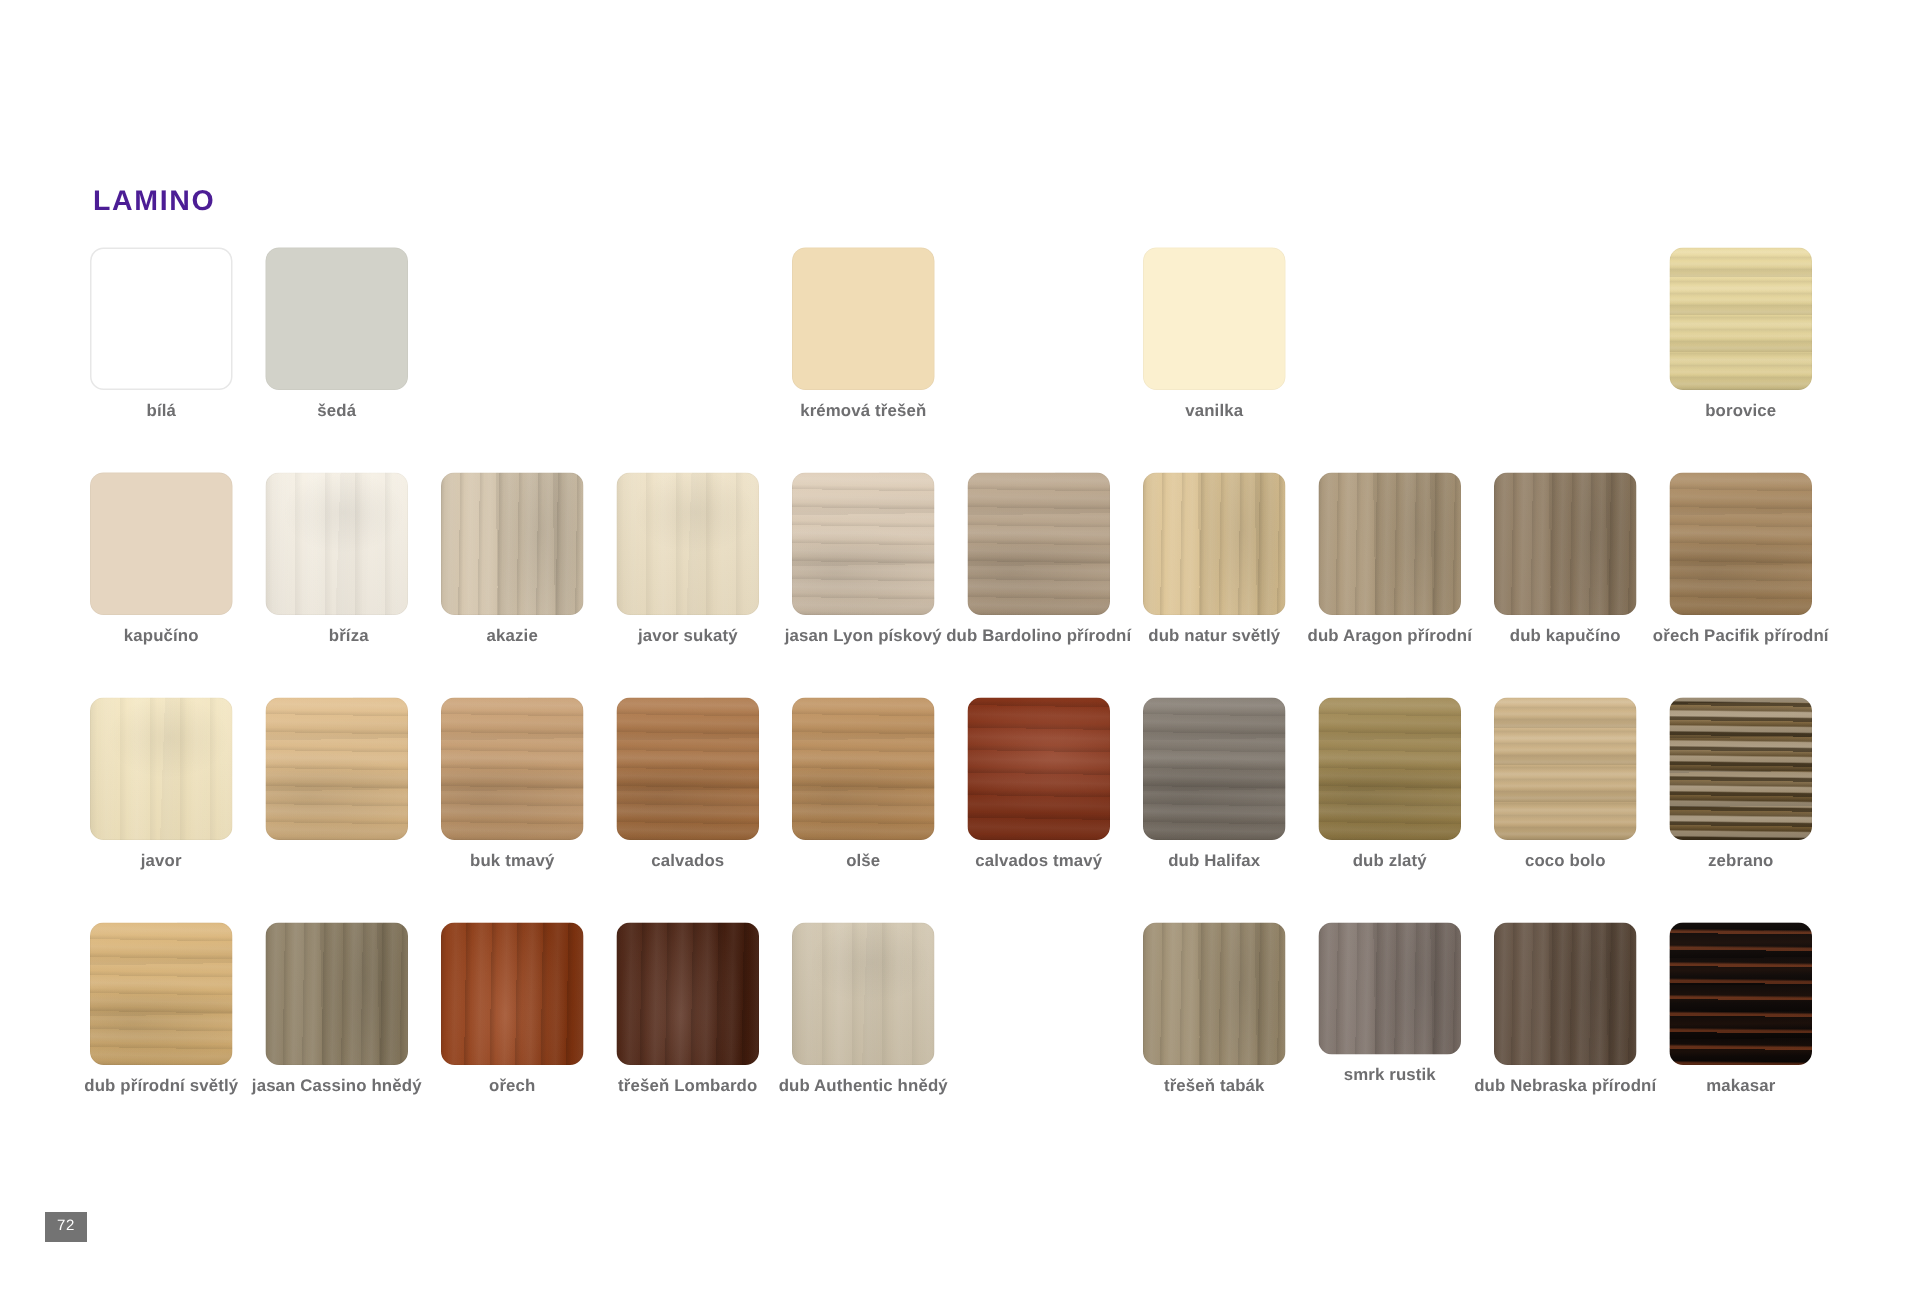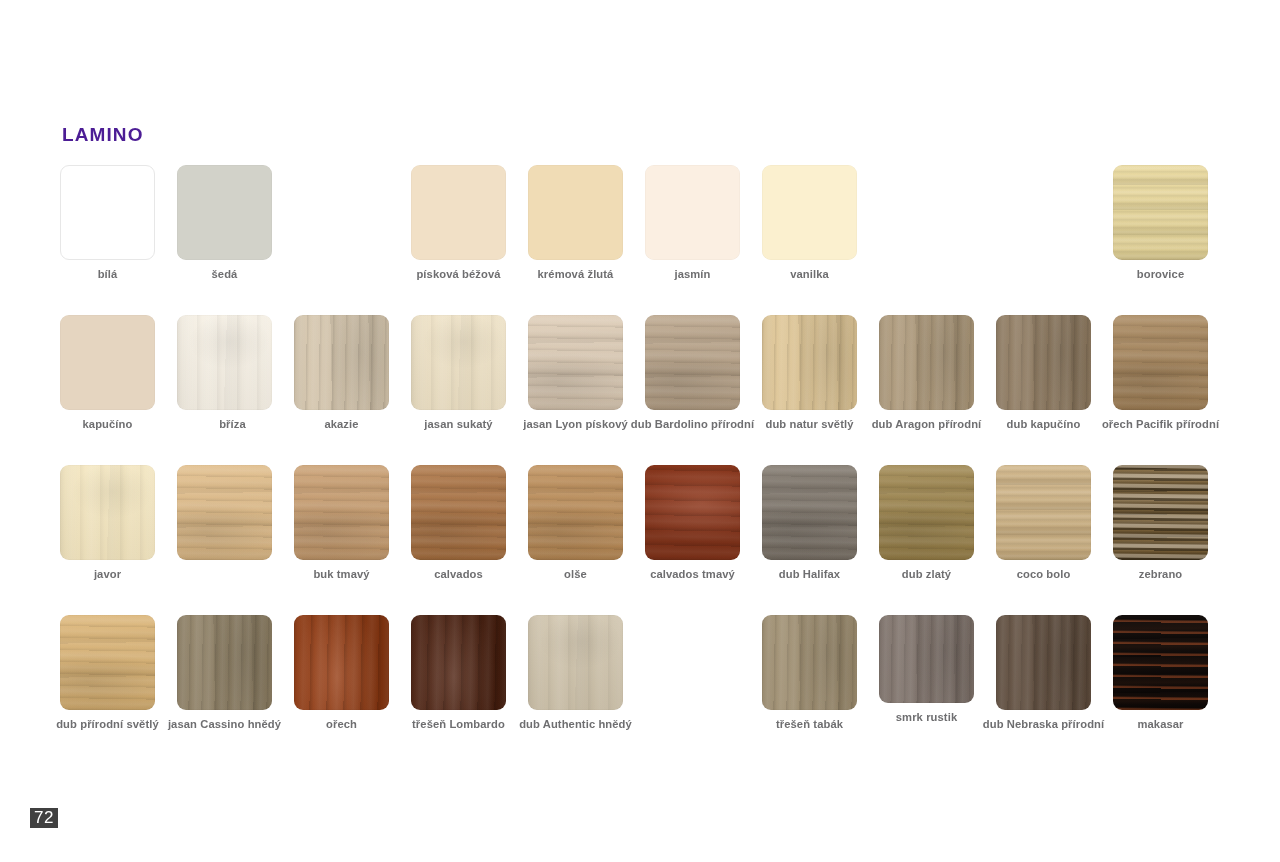--- a/index.html
+++ b/index.html
@@ -62,23 +62,23 @@
     white-space:nowrap;
     font-weight:bold;
   }
   .label.wide { left:-30px; width:155px; }
   .label.raised { top:96px; }
   .label.nudge { left:-4px; }
   #pagenum {
     position:absolute;
     left:30px; top:808px;
     width:28px; height:20px;
-    background:#404040;
+    background:#737373;
     color:#ffffff;
-    font-size:17px;
+    font-size:10px;
     line-height:20px;
     text-align:center;
     letter-spacing:0.5px;
     font-family:"Liberation Sans", sans-serif;
   }
 </style>
 </head>
 <body>
 
 <div id="page">
@@ -87,31 +87,23 @@
 
   <div id="grid">
       <div class="cell" style="grid-area: 1 / 1;">
         <div class="swatch white" style="background: rgb(255, 255, 255);"></div>
         <div class="label">bílá</div>
       </div>
       <div class="cell" style="grid-area: 1 / 2;">
         <div class="swatch" style="background: rgb(210, 210, 201); box-shadow: rgba(0, 0, 0, 0.04) 0px 0px 0px 0.5px inset;"></div>
         <div class="label">šedá</div>
       </div>
-      <div class="cell" style="grid-area: 1 / 4;">
-        <div class="swatch" style="background: rgb(241, 224, 198); box-shadow: rgba(0, 0, 0, 0.04) 0px 0px 0px 0.5px inset;"></div>
-        <div class="label">písková béžová</div>
-      </div>
       <div class="cell" style="grid-area: 1 / 5;">
         <div class="swatch" style="background: rgb(240, 220, 181); box-shadow: rgba(0, 0, 0, 0.04) 0px 0px 0px 0.5px inset;"></div>
-        <div class="label">krémová žlutá</div>
-      </div>
-      <div class="cell" style="grid-area: 1 / 6;">
-        <div class="swatch" style="background: rgb(251, 239, 226); box-shadow: rgba(0, 0, 0, 0.04) 0px 0px 0px 0.5px inset;"></div>
-        <div class="label">jasmín</div>
+        <div class="label">krémová třešeň</div>
       </div>
       <div class="cell" style="grid-area: 1 / 7;">
         <div class="swatch" style="background: rgb(251, 240, 207); box-shadow: rgba(0, 0, 0, 0.04) 0px 0px 0px 0.5px inset;"></div>
         <div class="label">vanilka</div>
       </div>
       <div class="cell" style="grid-area: 1 / 10;">
         <div class="swatch" style="background: repeating-linear-gradient(0deg, rgba(0, 0, 0, 0.07) 0px, rgba(0, 0, 0, 0) 2px, rgba(255, 255, 255, 0.1) 4px, rgba(0, 0, 0, 0) 6px, rgba(0, 0, 0, 0.05) 8px), repeating-linear-gradient(0deg, rgba(0, 0, 0, 0.1) 0px, rgba(0, 0, 0, 0) 11px, rgba(255, 255, 255, 0.08) 17px, rgba(0, 0, 0, 0) 25px), linear-gradient(rgba(255, 255, 255, 0.08), rgba(0, 0, 0, 0.06)), rgb(232, 215, 154); box-shadow: rgba(0, 0, 0, 0.04) 0px 0px 0px 0.5px inset;"></div>
         <div class="label">borovice</div>
       </div>
       <div class="cell" style="grid-area: 2 / 1;">
@@ -121,21 +113,21 @@
       <div class="cell" style="grid-area: 2 / 2;">
         <div class="swatch" style="background: repeating-linear-gradient(90deg, rgba(0, 0, 0, 0.043) 0px, rgba(0, 0, 0, 0) 5px, rgba(255, 255, 255, 0.06) 11px, rgba(0, 0, 0, 0) 20px), repeating-linear-gradient(92deg, rgba(0, 0, 0, 0.03) 0px, rgba(0, 0, 0, 0) 22px, rgba(255, 255, 255, 0.04) 34px, rgba(0, 0, 0, 0) 50px), radial-gradient(60% 40% at 55% 28%, rgba(0, 0, 0, 0.055), rgba(0, 0, 0, 0) 72%), linear-gradient(170deg, rgba(255, 255, 255, 0.1), rgba(0, 0, 0, 0.05)), rgb(246, 240, 228); box-shadow: rgba(0, 0, 0, 0.04) 0px 0px 0px 0.5px inset;"></div>
         <div class="label nudge">bříza</div>
       </div>
       <div class="cell" style="grid-area: 2 / 3;">
         <div class="swatch" style="background: repeating-linear-gradient(91deg, rgba(0, 0, 0, 0.09) 0px, rgba(0, 0, 0, 0) 3px, rgba(255, 255, 255, 0.07) 7px, rgba(0, 0, 0, 0) 13px), repeating-linear-gradient(89deg, rgba(0, 0, 0, 0.07) 0px, rgba(0, 0, 0, 0) 16px, rgba(255, 255, 255, 0.05) 26px, rgba(0, 0, 0, 0) 38px), radial-gradient(45% 120% at 70% 40%, rgba(0, 0, 0, 0.09), rgba(0, 0, 0, 0) 70%), linear-gradient(95deg, rgba(255, 255, 255, 0.09), rgba(0, 0, 0, 0.1)), rgb(216, 200, 174); box-shadow: rgba(0, 0, 0, 0.04) 0px 0px 0px 0.5px inset;"></div>
         <div class="label">akazie</div>
       </div>
       <div class="cell" style="grid-area: 2 / 4;">
         <div class="swatch" style="background: repeating-linear-gradient(90deg, rgba(0, 0, 0, 0.043) 0px, rgba(0, 0, 0, 0) 5px, rgba(255, 255, 255, 0.06) 11px, rgba(0, 0, 0, 0) 20px), repeating-linear-gradient(92deg, rgba(0, 0, 0, 0.03) 0px, rgba(0, 0, 0, 0) 22px, rgba(255, 255, 255, 0.04) 34px, rgba(0, 0, 0, 0) 50px), radial-gradient(60% 40% at 55% 28%, rgba(0, 0, 0, 0.055), rgba(0, 0, 0, 0) 72%), linear-gradient(170deg, rgba(255, 255, 255, 0.1), rgba(0, 0, 0, 0.05)), rgb(238, 225, 196); box-shadow: rgba(0, 0, 0, 0.04) 0px 0px 0px 0.5px inset;"></div>
-        <div class="label">jasan sukatý</div>
+        <div class="label">javor sukatý</div>
       </div>
       <div class="cell" style="grid-area: 2 / 5;">
         <div class="swatch" style="background: repeating-linear-gradient(1deg, rgba(0, 0, 0, 0.08) 0px, rgba(0, 0, 0, 0) 3px, rgba(255, 255, 255, 0.07) 7px, rgba(0, 0, 0, 0) 12px), repeating-linear-gradient(-1deg, rgba(0, 0, 0, 0.06) 0px, rgba(0, 0, 0, 0) 14px, rgba(255, 255, 255, 0.05) 22px, rgba(0, 0, 0, 0) 34px), radial-gradient(120% 45% at 30% 70%, rgba(0, 0, 0, 0.1), rgba(0, 0, 0, 0) 70%), linear-gradient(175deg, rgba(255, 255, 255, 0.1), rgba(0, 0, 0, 0.09)), rgb(221, 203, 180); box-shadow: rgba(0, 0, 0, 0.04) 0px 0px 0px 0.5px inset;"></div>
         <div class="label wide">jasan Lyon pískový</div>
       </div>
       <div class="cell" style="grid-area: 2 / 6;">
         <div class="swatch" style="background: repeating-linear-gradient(1deg, rgba(0, 0, 0, 0.08) 0px, rgba(0, 0, 0, 0) 3px, rgba(255, 255, 255, 0.07) 7px, rgba(0, 0, 0, 0) 12px), repeating-linear-gradient(-1deg, rgba(0, 0, 0, 0.06) 0px, rgba(0, 0, 0, 0) 14px, rgba(255, 255, 255, 0.05) 22px, rgba(0, 0, 0, 0) 34px), radial-gradient(120% 45% at 30% 70%, rgba(0, 0, 0, 0.1), rgba(0, 0, 0, 0) 70%), linear-gradient(175deg, rgba(255, 255, 255, 0.1), rgba(0, 0, 0, 0.09)), rgb(184, 162, 135); box-shadow: rgba(0, 0, 0, 0.04) 0px 0px 0px 0.5px inset;"></div>
         <div class="label wide">dub Bardolino přírodní</div>
       </div>
       <div class="cell" style="grid-area: 2 / 7;">

